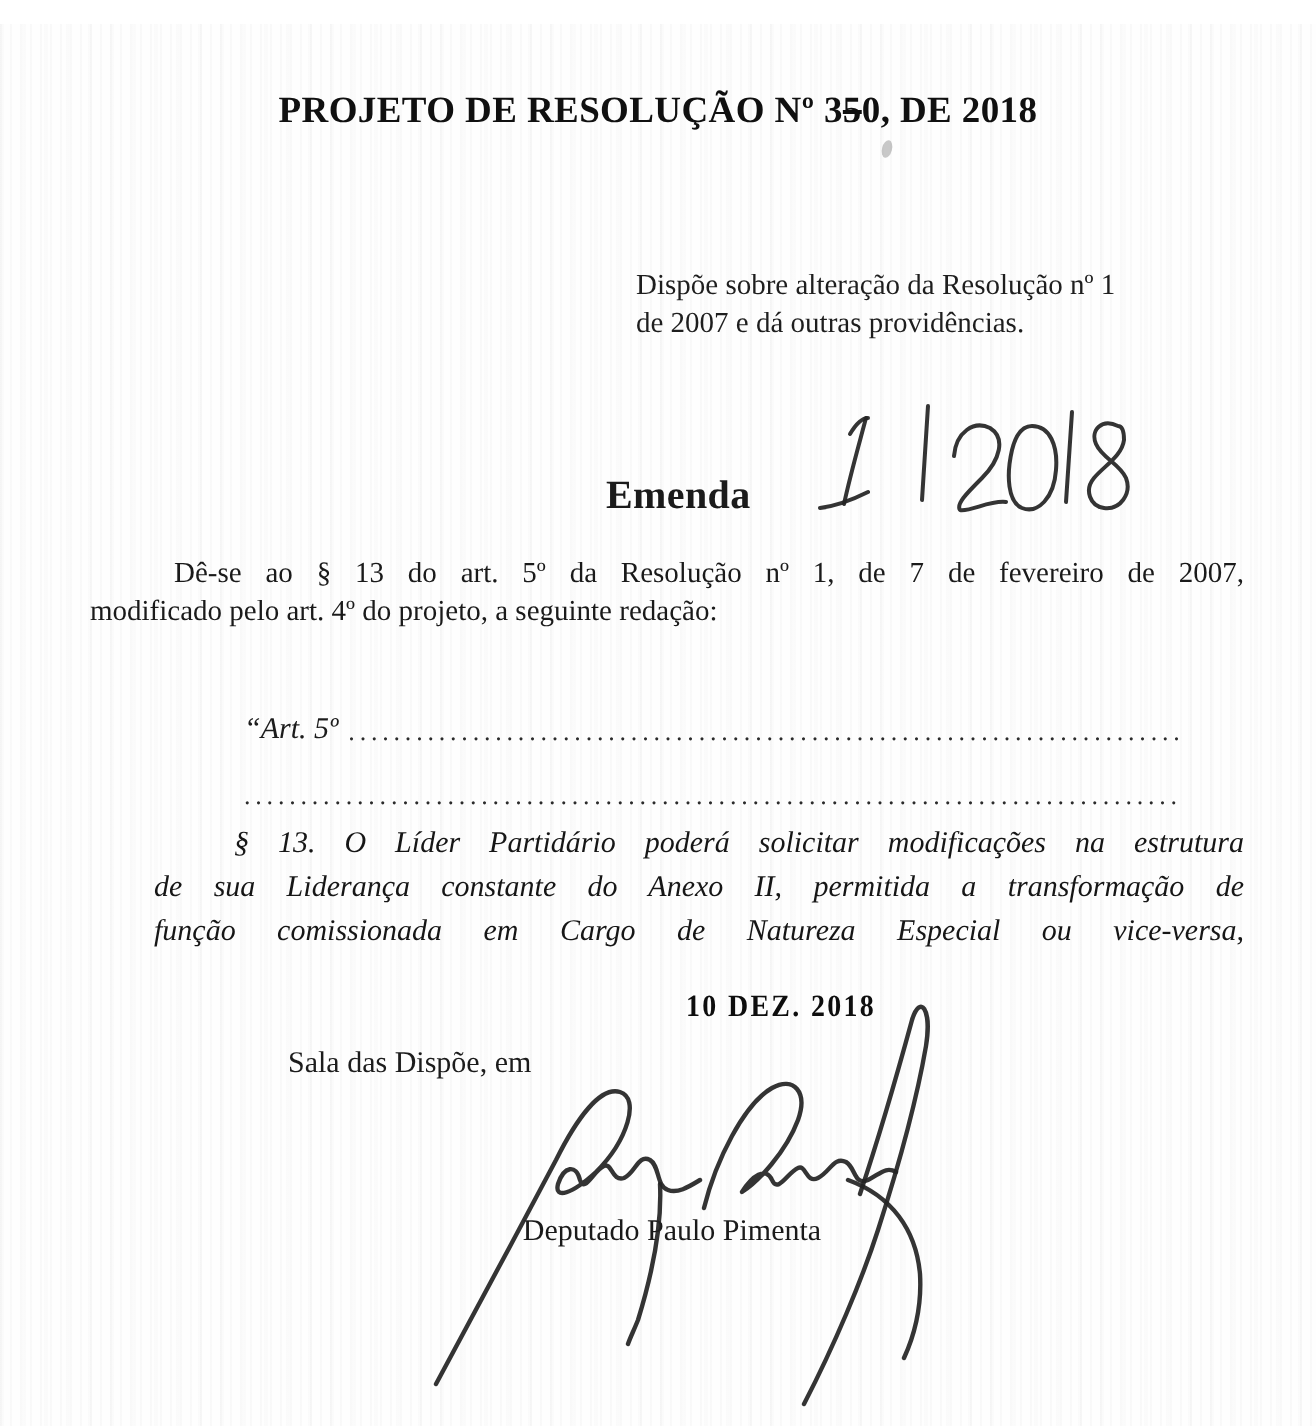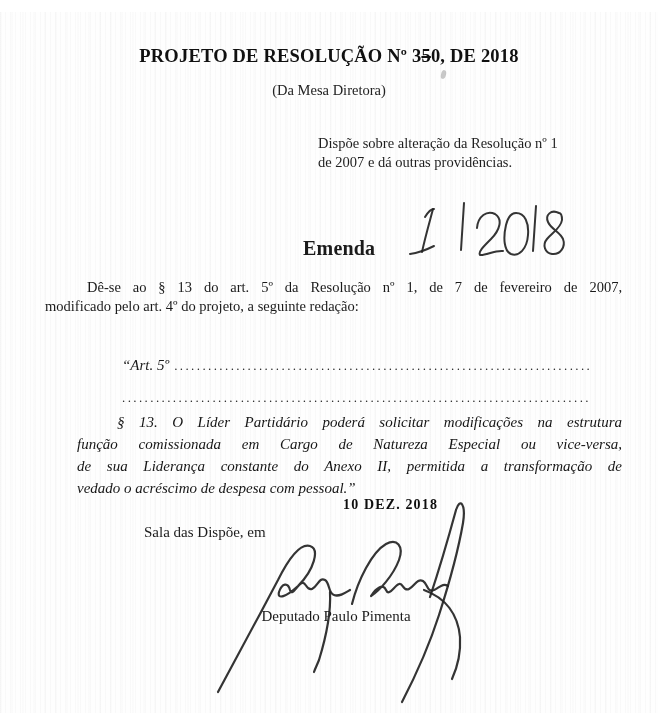--- a/index.html
+++ b/index.html
@@ -90,21 +90,20 @@
 </style>
 </head>
 <body>
 
 <div class="page">
 
   <div class="title"><span>PROJETO DE RESOLUÇÃO Nº 3</span><span class="struck">5</span><span>0, DE 2018</span></div>
 
   <div class="smudge"></div>
 
-  <div class="subtitle">(Da Mesa Diretora)</div>
 
   <div class="ementa">
     <div>Dispõe sobre alteração da Resolução nº 1</div>
     <div>de 2007 e dá outras providências.</div>
   </div>
 
   <div class="emenda-label">Emenda</div>
   <span class="sr-only">1 / 2018</span>
 
   <div class="body-par">
@@ -113,23 +112,22 @@
   </div>
 
   <div class="art-line">
     <span class="art-label">“Art. 5º</span>
     <span class="dots">..........................................................................................................................................................</span>
   </div>
   <div class="dots-row2">..........................................................................................................................................................</div>
 
   <div class="par13">
     <div class="indent just">§ 13. O Líder Partidário poderá solicitar modificações na estrutura</div>
+    <div class="just">de sua Liderança constante do Anexo II, permitida a transformação de</div>
     <div class="just">função comissionada em Cargo de Natureza Especial ou vice-versa,</div>
-    <div class="just">de sua Liderança constante do Anexo II, permitida a transformação de</div>
-    <div>vedado o acréscimo de despesa com pessoal.”</div>
   </div>
 
   <div class="stamp">10 DEZ. 2018</div>
 
   <div class="closing-prefix">Sala das Dispõe, em</div>
 
   <div class="signer">
     <div>Deputado Paulo Pimenta</div>
   </div>
 

